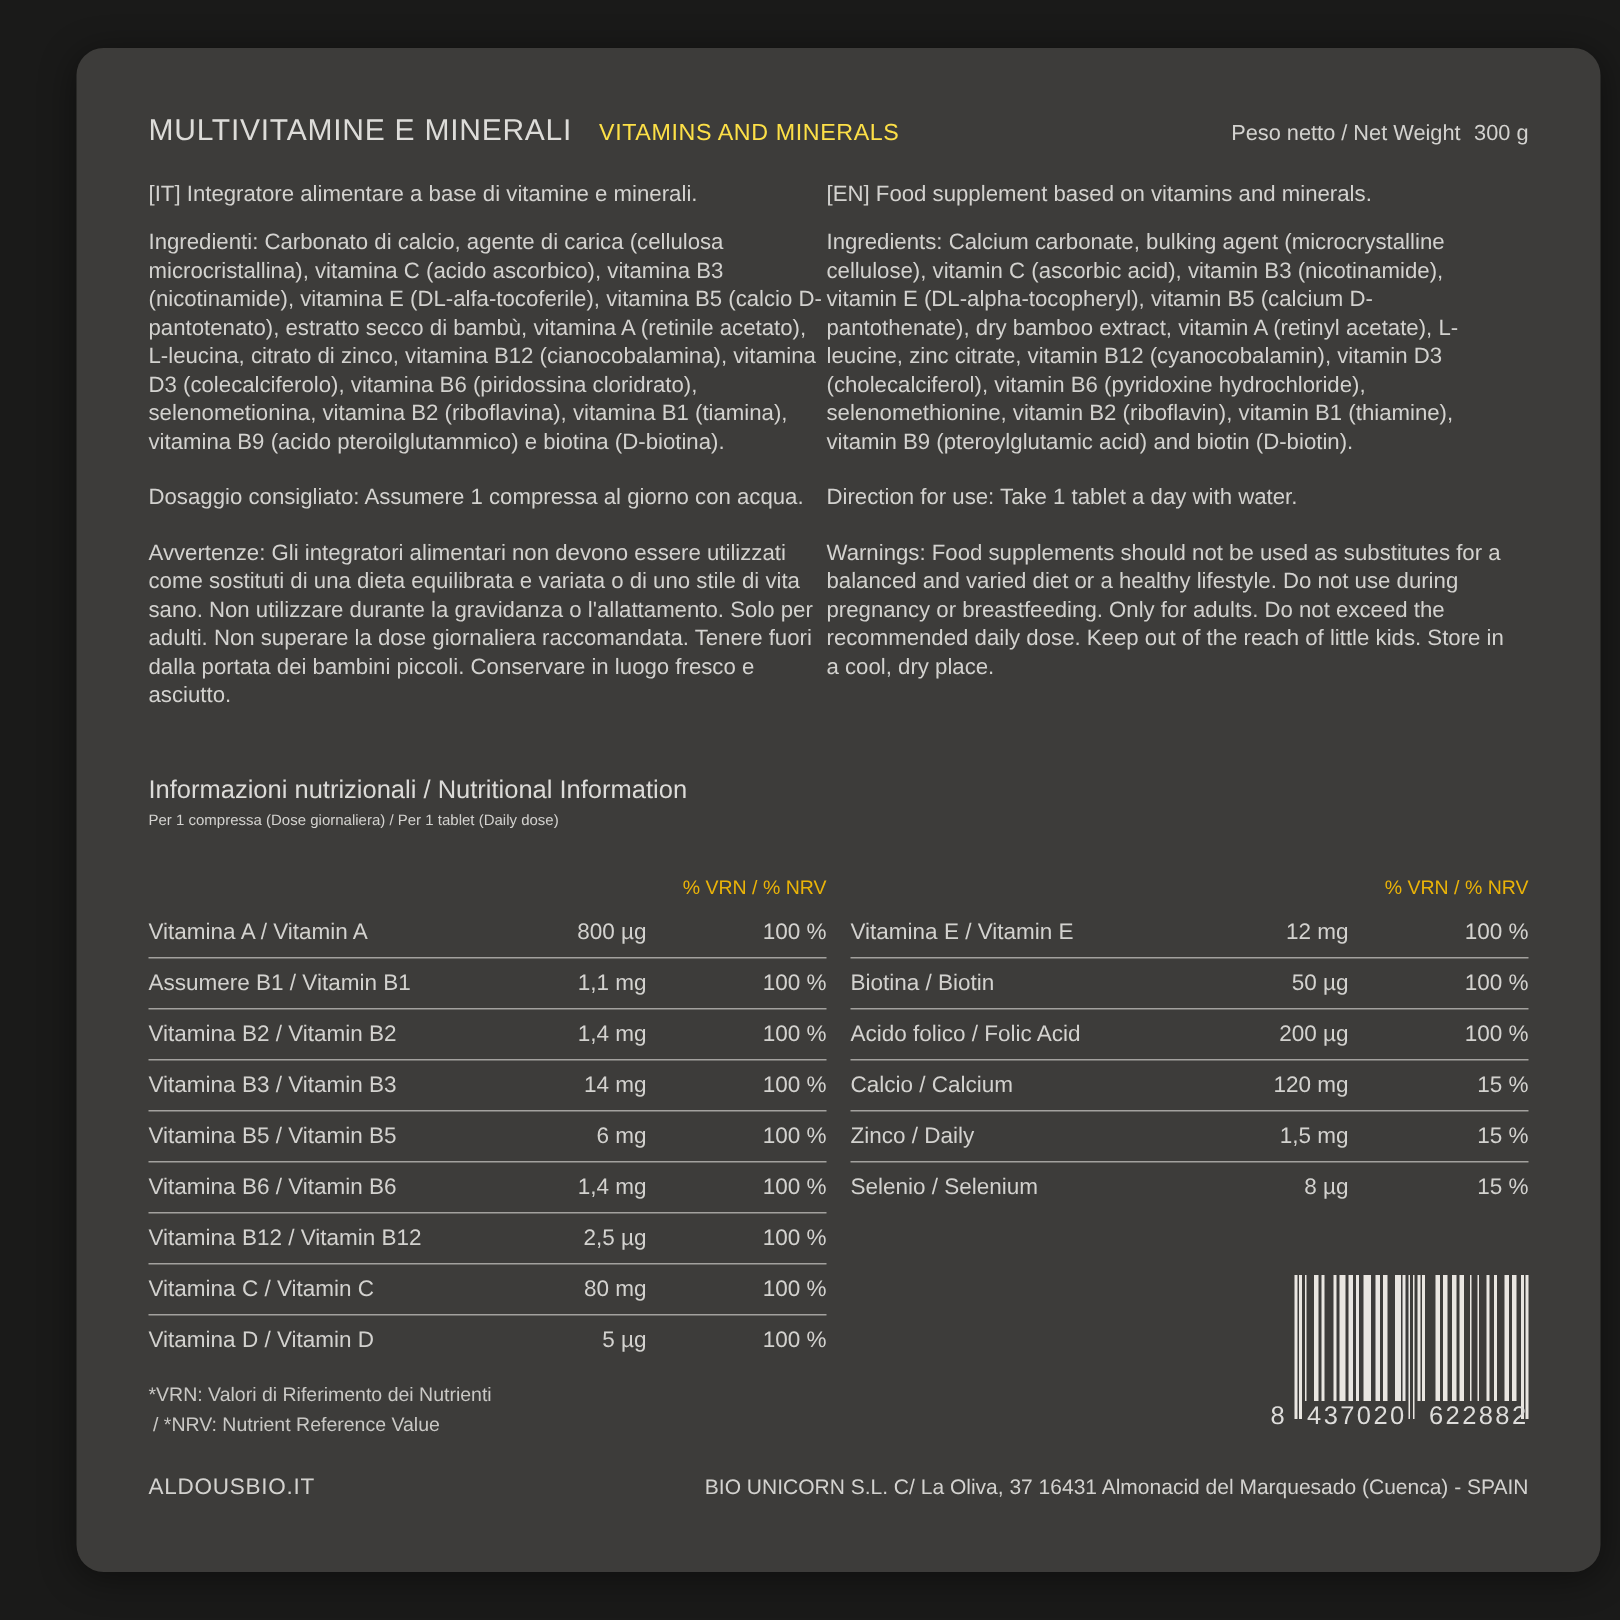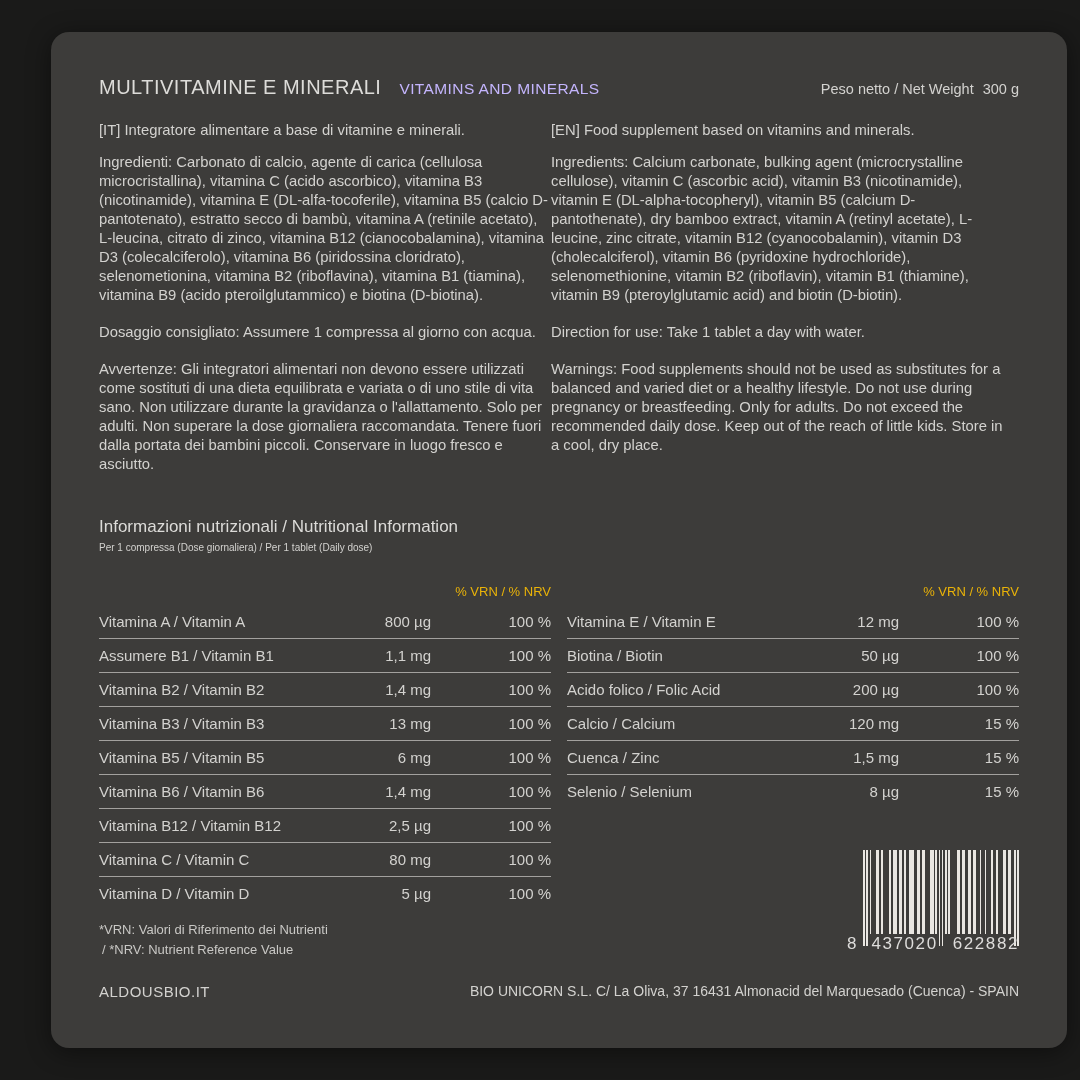--- a/index.html
+++ b/index.html
@@ -6,21 +6,21 @@
   .panel{
     position:absolute;left:32px;top:32px;width:1016px;height:1016px;
     background:#3d3c3a;border-radius:18px;
     font-family:"Liberation Sans",sans-serif;color:#d3d2cf;
     box-shadow:0 4px 24px rgba(0,0,0,0.45);
     margin-left:19px;
   }
   
   .header{position:absolute;top:44px;left:48px;right:48px;display:flex;align-items:baseline;}
   .title{font-size:20px;letter-spacing:0.5px;color:#dddcd9;}
-  .subtitle{font-size:15.5px;letter-spacing:0.4px;margin-left:18px;color:#c4b5fd;}
+  .subtitle{font-size:15.5px;letter-spacing:0.4px;margin-left:18px;color:#fde047;}
   .netweight{margin-left:auto;font-size:14.5px;color:#d3d2cf;display:flex;align-items:baseline;}
   .netweight .value{margin-left:9px;}
   
   .cols{position:absolute;top:89px;left:48px;width:920px;display:grid;grid-template-columns:452px 452px;font-size:14.8px;line-height:19px;}
   .col p{margin:0 0 18px 0;}
   .col p.intro{margin-bottom:13px;}
   
   .nutri-head{position:absolute;top:485px;left:48px;}
   .nutri-head .h1{font-size:17px;color:#dcdbd8;margin:0 0 5px 0;}
   .nutri-head .h2{font-size:10px;margin:0;}
@@ -94,21 +94,21 @@
           <span class="amount">1,1 mg</span>
           <span class="nrv">100 %</span>
         </div>
         <div class="row">
           <span class="name">Vitamina B2 / Vitamin B2</span>
           <span class="amount">1,4 mg</span>
           <span class="nrv">100 %</span>
         </div>
         <div class="row">
           <span class="name">Vitamina B3 / Vitamin B3</span>
-          <span class="amount">13 mg</span>
+          <span class="amount">14 mg</span>
           <span class="nrv">100 %</span>
         </div>
         <div class="row">
           <span class="name">Vitamina B5 / Vitamin B5</span>
           <span class="amount">6 mg</span>
           <span class="nrv">100 %</span>
         </div>
         <div class="row">
           <span class="name">Vitamina B6 / Vitamin B6</span>
           <span class="amount">1,4 mg</span>
@@ -149,21 +149,21 @@
           <span class="name">Acido folico / Folic Acid</span>
           <span class="amount">200 µg</span>
           <span class="nrv">100 %</span>
         </div>
         <div class="row">
           <span class="name">Calcio / Calcium</span>
           <span class="amount">120 mg</span>
           <span class="nrv">15 %</span>
         </div>
         <div class="row">
-          <span class="name">Cuenca / Zinc</span>
+          <span class="name">Zinco / Daily</span>
           <span class="amount">1,5 mg</span>
           <span class="nrv">15 %</span>
         </div>
         <div class="row">
           <span class="name">Selenio / Selenium</span>
           <span class="amount">8 µg</span>
           <span class="nrv">15 %</span>
         </div>
       </div>
   </div>

